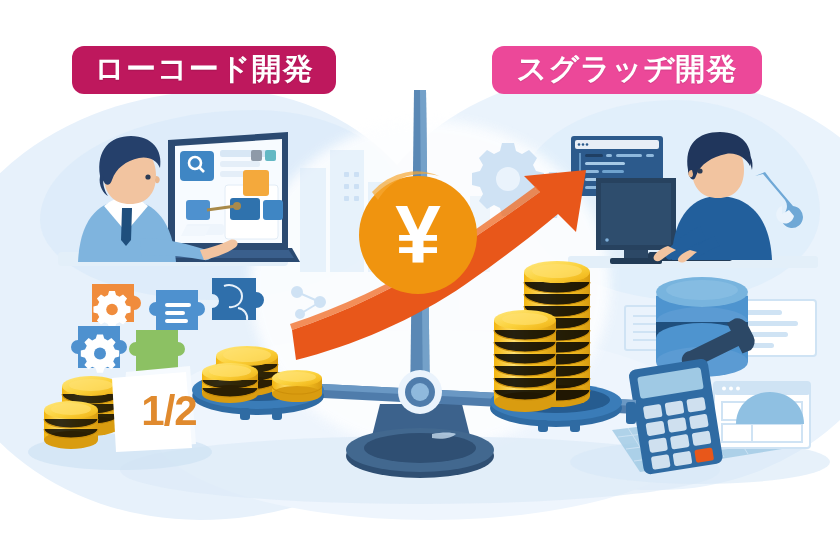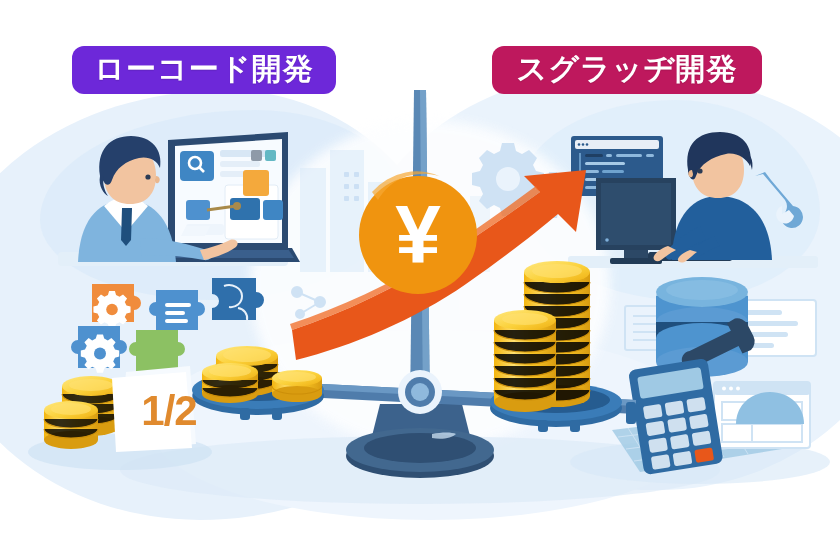--- a/index.html
+++ b/index.html
@@ -484,20 +484,20 @@
     <g>
       <circle cx="418" cy="235" r="59" fill="#f0940f"></circle>
       <path d="M418 176 a59 59 0 0 1 52 87 a59 59 0 0 0 -52 -87 Z" fill="#e8860a" opacity=".55"></path>
       <path d="M372 192 a59 59 0 0 1 72 -14 a52 52 0 0 0 -66 22 Z" fill="#f6a833" opacity=".7"></path>
     </g>
   </svg>
   <div class="abs" style="left:359px;top:176px;width:118px;height:118px;display:flex;align-items:center;justify-content:center;">
     <span style="font-size:82px;font-weight:bold;color:#ffffff;line-height:1;margin-top:-2px;">¥</span>
   </div>
 
-  <div class="badge" id="badge-left" style="background-color: #6d28d9; color: rgb(255, 255, 255);">ローコード開発</div>
-  <div class="badge" id="badge-right" style="background-color: #be185d; color: rgb(255, 255, 255);">スグラッヂ開発</div>
+  <div class="badge" id="badge-left" style="background-color: #be185d; color: rgb(255, 255, 255);">ローコード開発</div>
+  <div class="badge" id="badge-right" style="background-color: #ec4899; color: rgb(255, 255, 255);">スグラッヂ開発</div>
 
   <svg class="layer" viewBox="0 0 840 560" style="pointer-events:none">
     <path d="M0 0 H840 V560 H0 Z M10 18 H830 V520 H10 Z" fill="#ffffff" fill-rule="evenodd" opacity="0"></path>
   </svg>
 
 </div>
 
 </body></html>

